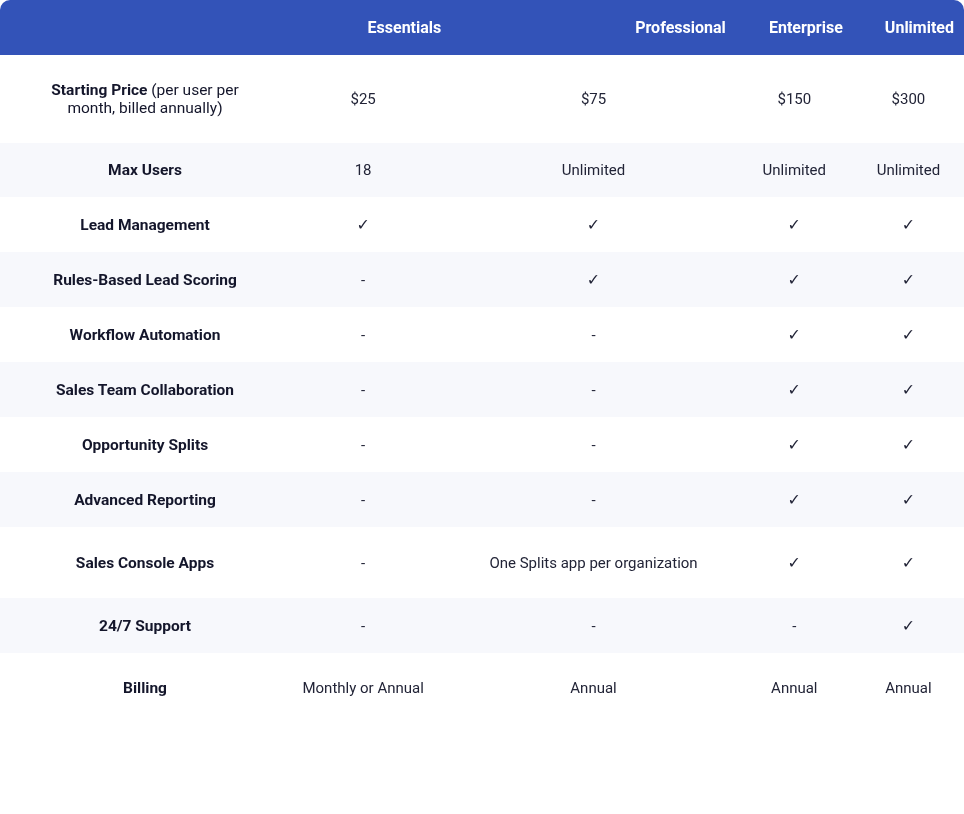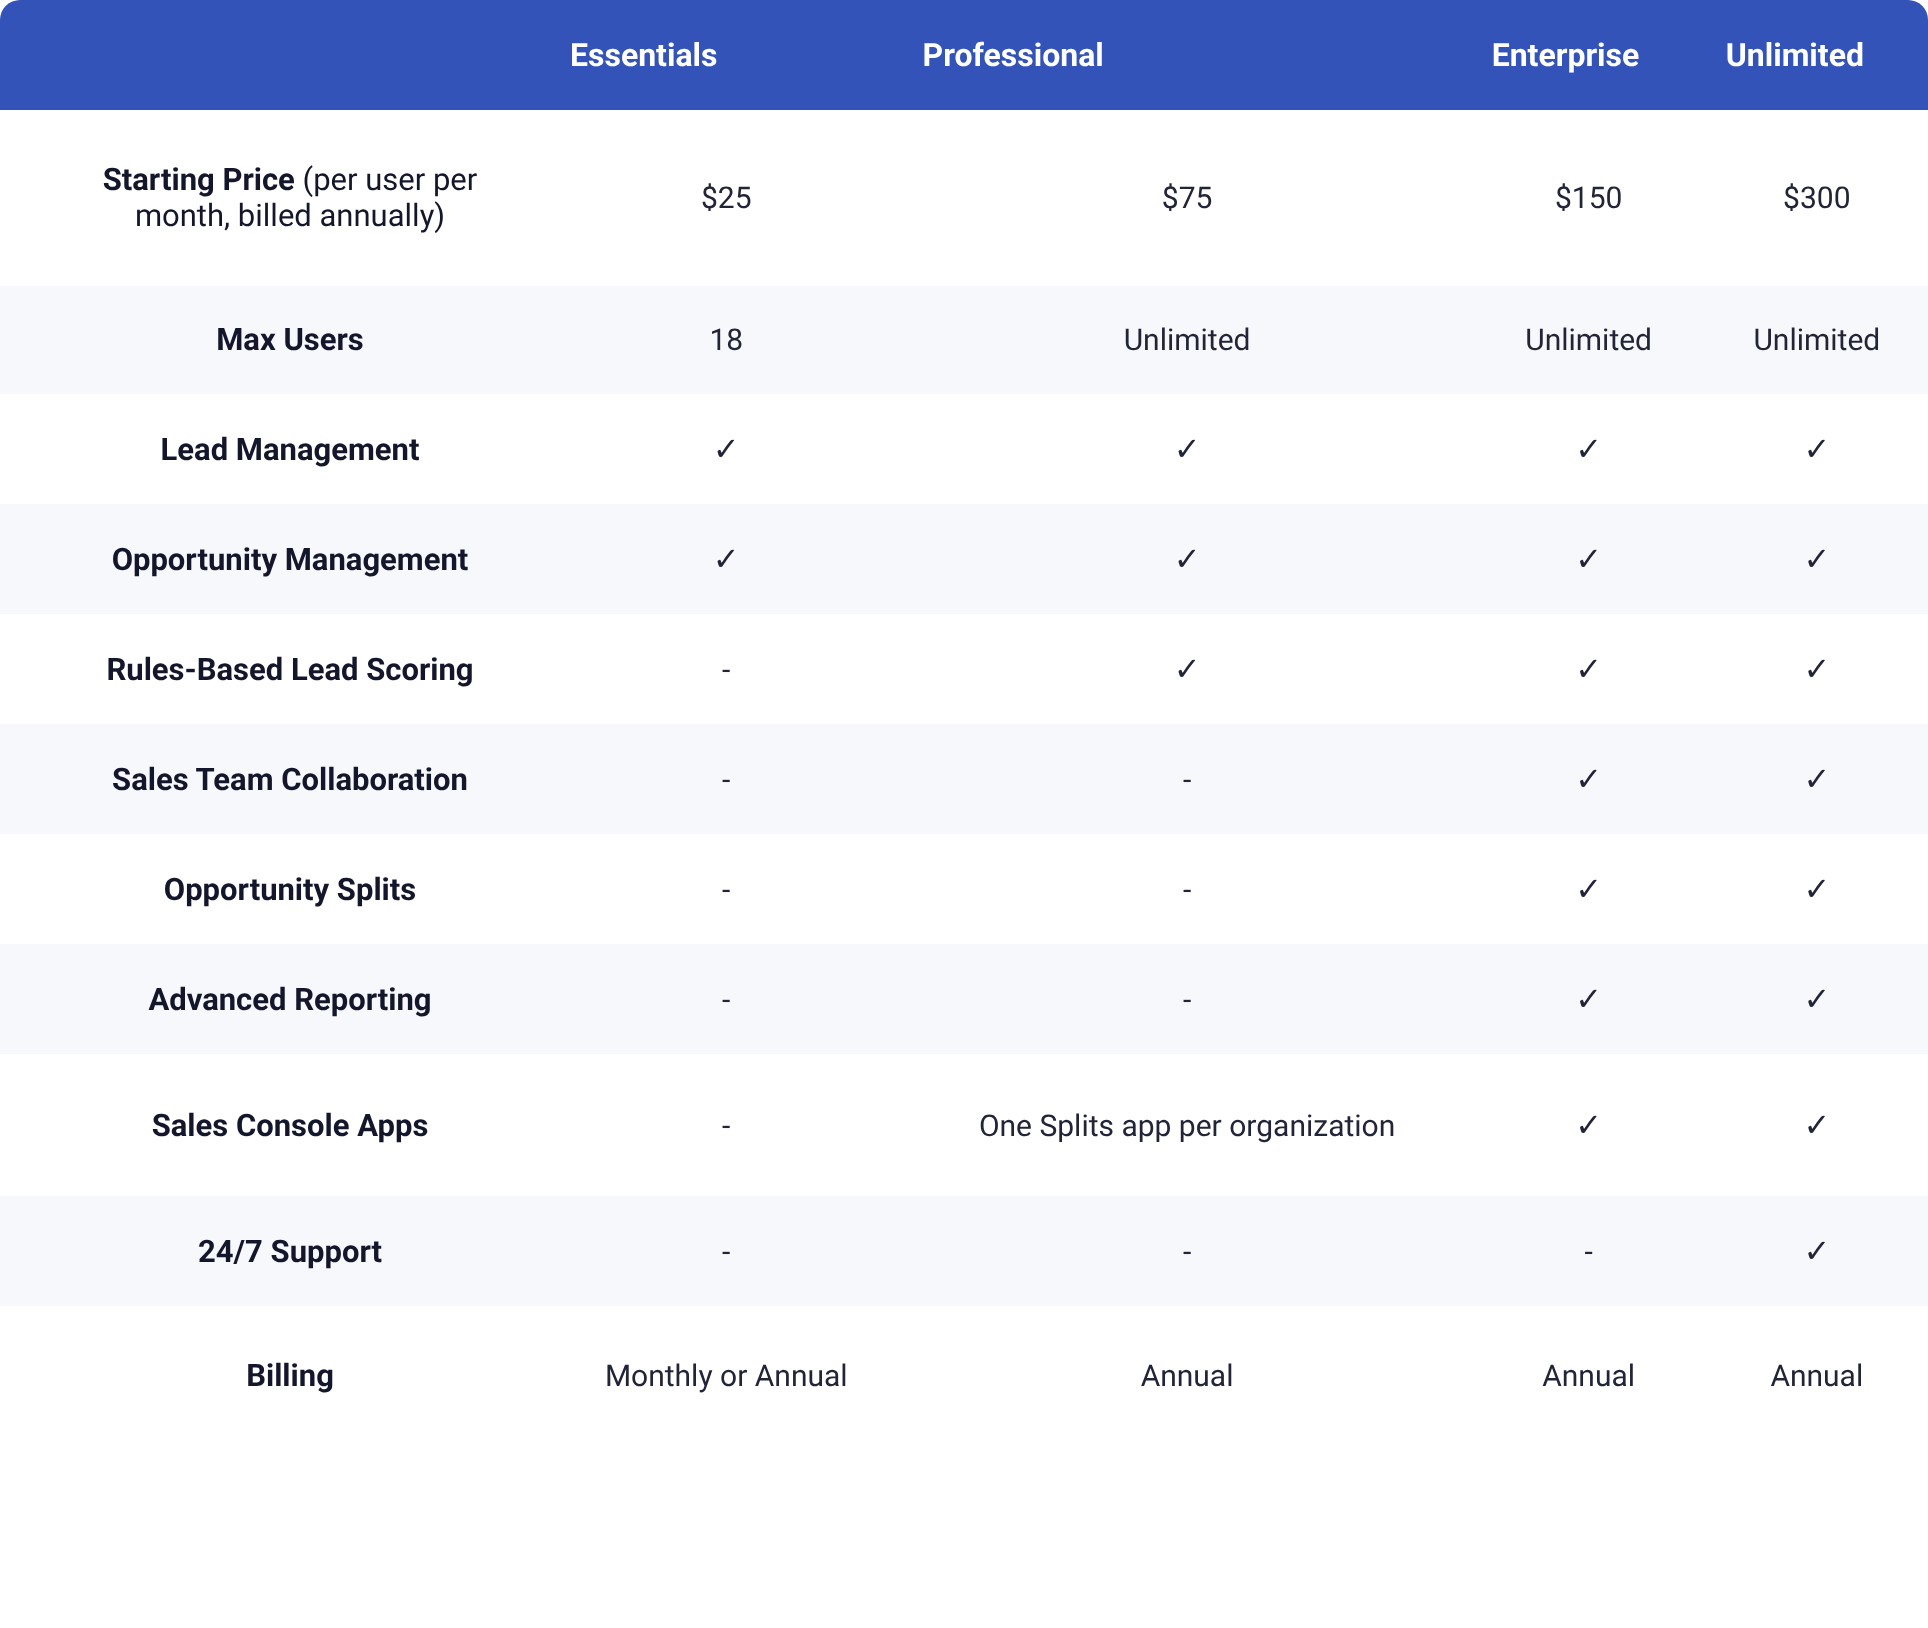--- a/index.html
+++ b/index.html
@@ -20,21 +20,21 @@
     border-spacing: 0;
     border-radius: 10px;
     overflow: hidden;
   }
   thead th {
     background: #3353b8;
     color: #ffffff;
     font-weight: 700;
     font-size: 16px;
     padding: 18px 10px;
-    text-align: left;
+    text-align: right;
   }
   thead th:first-child {
     text-align: left;
     padding-left: 24px;
   }
   tbody td {
     padding: 18px 10px;
     text-align: center;
     font-size: 15px;
     color: #222437;
@@ -89,30 +89,30 @@
           <td>Unlimited</td>
         </tr>
         <tr>
           <td><span>Lead Management</span></td>
           <td class="check">✓</td>
           <td class="check">✓</td>
           <td class="check">✓</td>
           <td class="check">✓</td>
         </tr>
         <tr>
-          <td><span>Opportunity Management</span></td>
-          <td class="check">✓</td>
+          <td><span>Rules-Based Lead Scoring</span></td>
+          <td class="dash">-</td>
           <td class="check">✓</td>
           <td class="check">✓</td>
           <td class="check">✓</td>
         </tr>
         <tr>
-          <td><span>Rules-Based Lead Scoring</span></td>
+          <td><span>Workflow Automation</span></td>
           <td class="dash">-</td>
-          <td class="check">✓</td>
+          <td class="dash">-</td>
           <td class="check">✓</td>
           <td class="check">✓</td>
         </tr>
         <tr>
           <td><span>Sales Team Collaboration</span></td>
           <td class="dash">-</td>
           <td class="dash">-</td>
           <td class="check">✓</td>
           <td class="check">✓</td>
         </tr>

